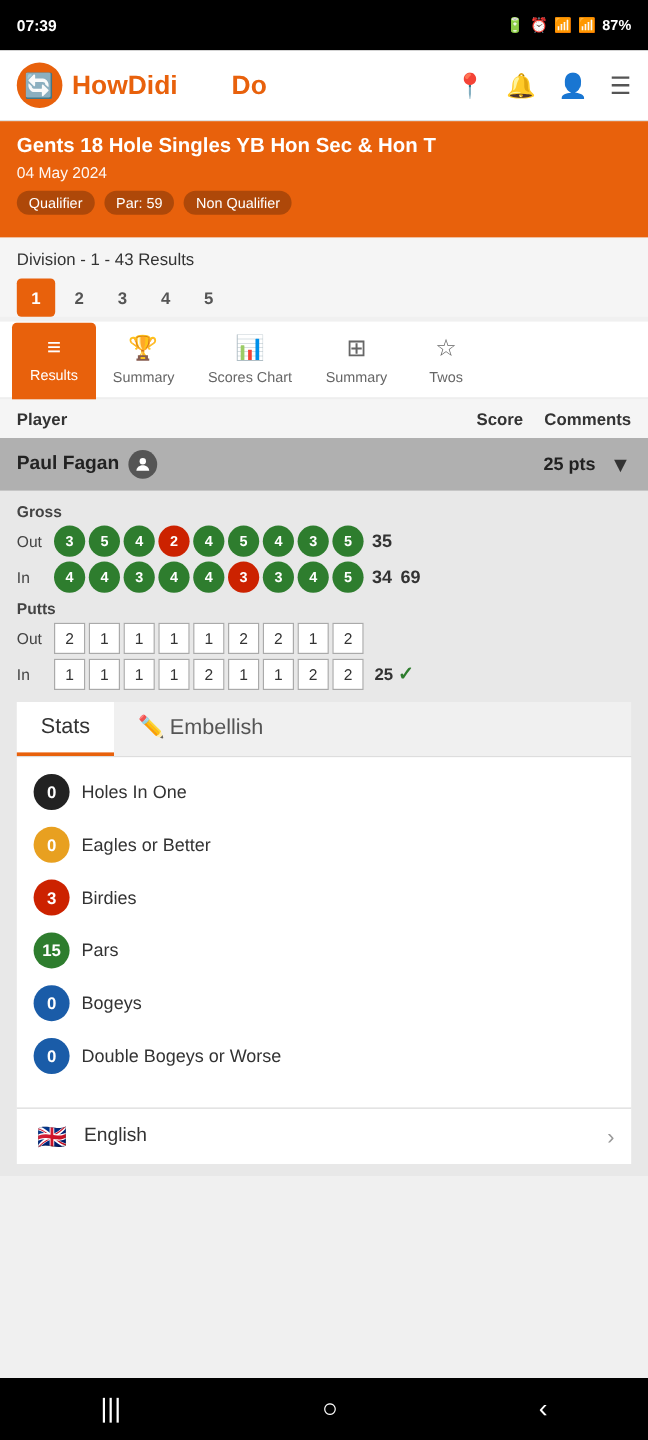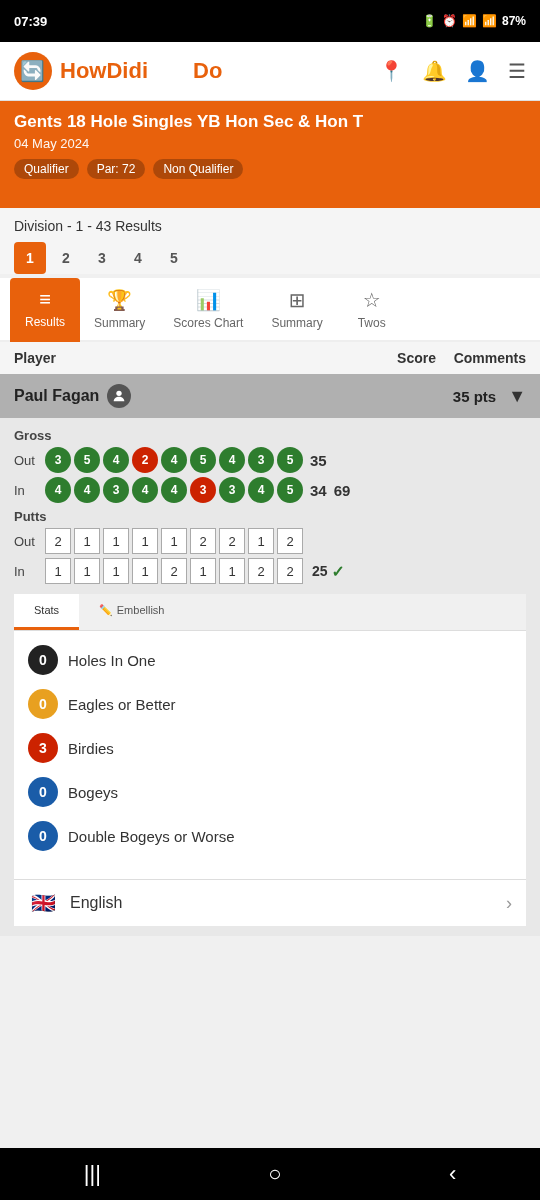--- a/index.html
+++ b/index.html
@@ -73,21 +73,21 @@
     }
     .header-icon {
       font-size: 20px;
       color: #555;
     }
 
     
     .event-banner {
       background: #e8610c;
       color: #fff;
-      padding: 10px 14px 29px;
+      padding: 10px 14px 19px;
     }
     .event-title {
       font-size: 17px;
       font-weight: bold;
       line-height: 1.3;
     }
     .event-date {
       font-size: 13px;
       margin-top: 3px;
       opacity: 0.95;
@@ -307,21 +307,21 @@
 
     
     .inner-tabs {
       display: flex;
       background: #f0f0f0;
       border-bottom: 1px solid #ddd;
       padding: 0 0;
     }
     .inner-tab {
       padding: 10px 20px;
-      font-size: 11px;
+      font-size: 18px;
       cursor: pointer;
       color: #555;
       border-bottom: 3px solid transparent;
     }
     .inner-tab.active {
       background: #fff;
       border-bottom: 3px solid #e8610c;
       color: #333;
     }
 
@@ -437,21 +437,21 @@
     <span class="header-icon">👤</span>
     <span class="header-icon">☰</span>
   </div>
 </div>
 
 <div class="event-banner">
   <div class="event-title">Gents 18 Hole Singles YB Hon Sec &amp; Hon T</div>
   <div class="event-date">04 May 2024</div>
   <div class="event-tags">
     <span class="tag">Qualifier</span>
-    <span class="tag">Par: 72</span>
+    <span class="tag">Par: 59</span>
     <span class="tag">Non Qualifier</span>
   </div>
 </div>
 
 <div class="division-bar">
   <div class="division-label">Division - 1 - 43 Results</div>
   <div class="division-tabs">
     <div class="div-tab active">1</div>
     <div class="div-tab">2</div>
     <div class="div-tab">3</div>
@@ -494,21 +494,21 @@
   <div class="player-row">
     <div class="player-name">
       <span>Paul Fagan</span>
       <div class="player-icon">
         <svg width="16" height="16" viewBox="0 0 24 24" fill="white">
             <circle cx="12" cy="8" r="4"></circle>
             <path d="M4 20c0-4 3.6-7 8-7s8 3 8 7"></path>
           </svg>
       </div>
     </div>
-    <span class="player-score">35 pts</span>
+    <span class="player-score">25 pts</span>
     <span class="player-chevron">▼</span>
   </div>
 
   <div class="score-detail">
 
     <div class="score-section-label">Gross</div>
 
     <div class="score-row">
       <span class="row-label">Out</span>
       <div class="score-ball green">3</div>
@@ -584,20 +584,24 @@
       </div>
       <div class="stat-item">
         <div class="stat-badge orange">0</div>
         <span class="stat-label">Eagles or Better</span>
       </div>
       <div class="stat-item">
         <div class="stat-badge red">3</div>
         <span class="stat-label">Birdies</span>
       </div>
       <div class="stat-item">
+        <div class="stat-badge green">15</div>
+        <span class="stat-label">Pars</span>
+      </div>
+      <div class="stat-item">
         <div class="stat-badge blue">0</div>
         <span class="stat-label">Bogeys</span>
       </div>
       <div class="stat-item">
         <div class="stat-badge blue">0</div>
         <span class="stat-label">Double Bogeys or Worse</span>
       </div>
     </div>
 
     <div class="language-footer">

